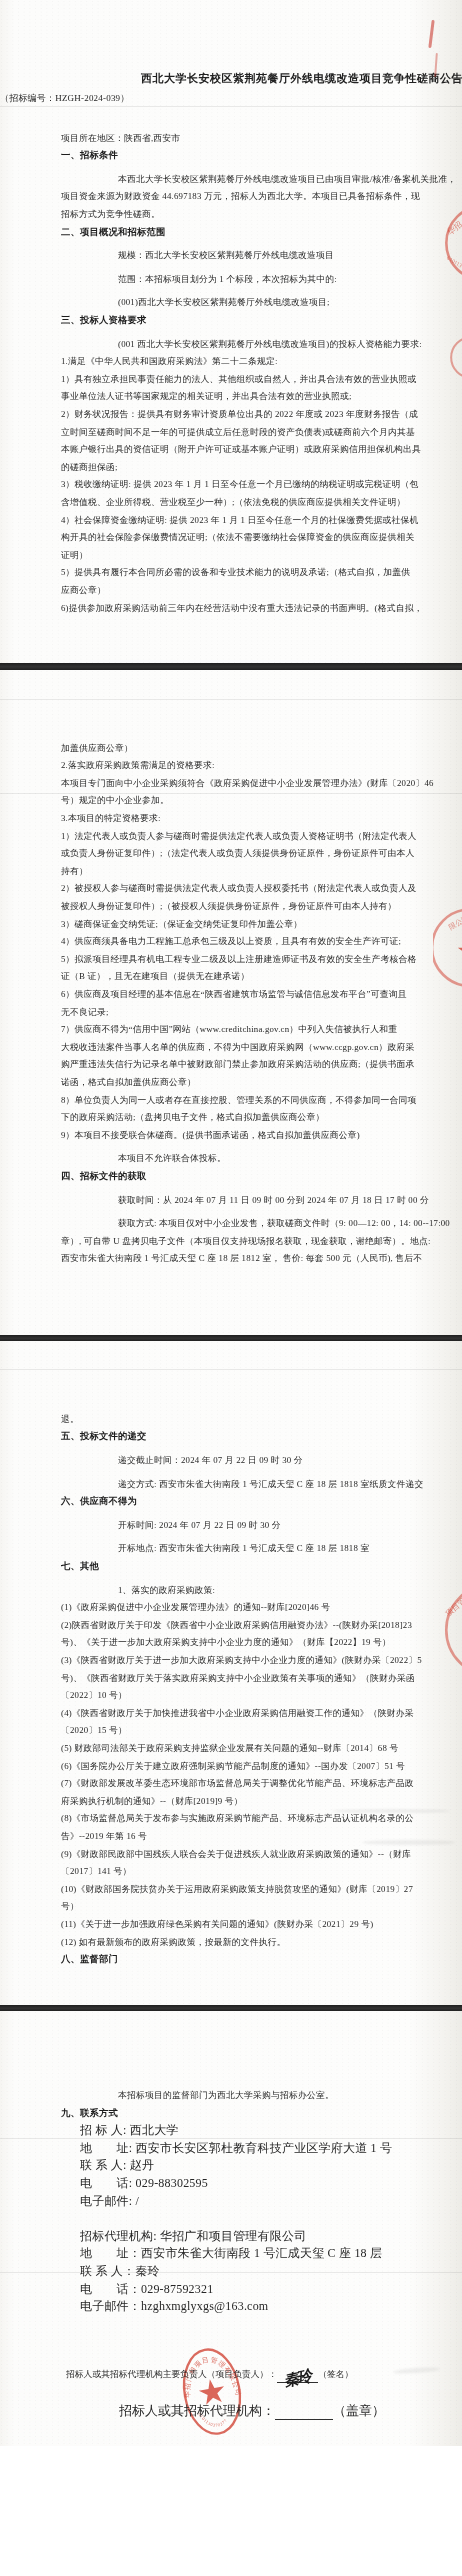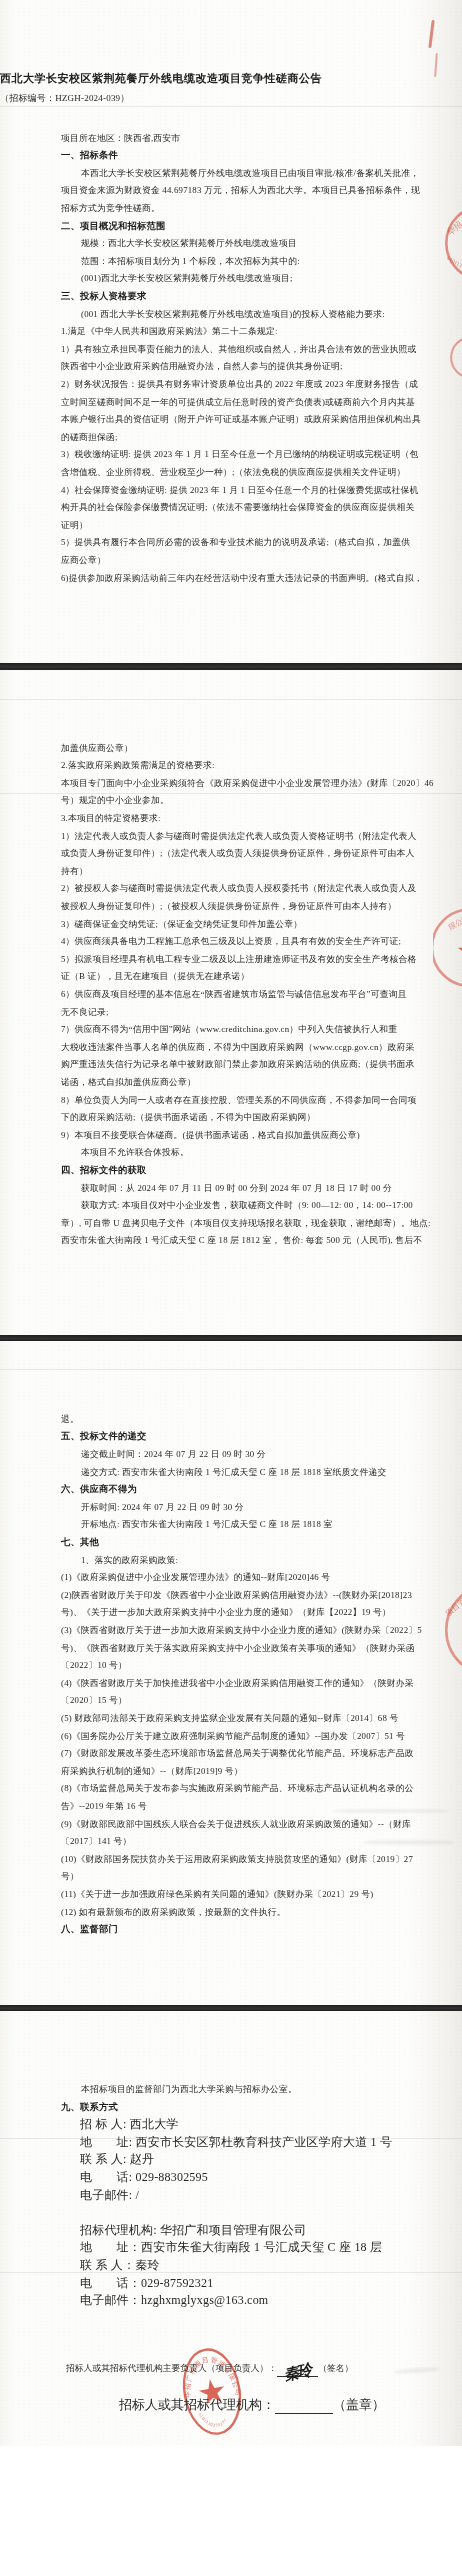--- a/index.html
+++ b/index.html
@@ -19,25 +19,25 @@
   #page-1{height:663px;}
   #page-2{height:665px;}
   #page-3{height:664px;}
   #page-4{height:435px;}
 
   .page-content{padding-top:67px;}
   #page-2 .page-content,#page-3 .page-content,#page-4 .page-content{padding-top:70px;}
 
   
   .ln{white-space:pre;letter-spacing:0.2px;}
-  .ln-title{text-align:left;font-size:11px;font-weight:600;line-height:22px;letter-spacing:0.5px;color:#222;}
+  .ln-title{text-align:right;font-size:11px;font-weight:600;line-height:22px;letter-spacing:0.5px;color:#222;}
   .ln-sub{text-align:left;font-size:9px;line-height:19.7px;color:#252525;}
   .ln-h{font-family:Liberation Serif, serif;font-weight:700;font-size:9.3px;line-height:17.6px;padding-left:61px;color:#1d1d1d;}
   .ln-p{font-size:8.8px;line-height:17.6px;padding-left:61px;}
-  .ln-pi{font-size:8.8px;line-height:17.6px;padding-left:81px;}
+  .ln-pi{font-size:8.8px;line-height:17.6px;padding-left:118px;margin-top:6px;}
   .ln-p2{font-size:12px;line-height:17.6px;padding-left:80px;}
   .ln-gap{height:21px;}
   .ln-gap2{height:17.6px;}
   .ln-gap3{height:50px;}
 
   
   .sig-row{font-size:8.8px;line-height:17.6px;padding-left:66px;white-space:pre;position:relative;z-index:3;}
   .stamp-row{font-size:13px;line-height:17.6px;padding-left:119px;margin-top:18.6px;white-space:pre;position:relative;z-index:3;}
   .u{display:inline-block;border-bottom:1px solid #2f2f2f;height:11.4px;vertical-align:bottom;text-align:center;}
   .u-sign{width:41px;}
@@ -80,21 +80,21 @@
       <div class="ln ln-p">项目资金来源为财政资金 44.697183 万元，招标人为西北大学。本项目已具备招标条件，现</div>
       <div class="ln ln-p">招标方式为竞争性磋商。</div>
       <div class="ln ln-h">二、项目概况和招标范围</div>
       <div class="ln ln-pi">规模：西北大学长安校区紫荆苑餐厅外线电缆改造项目</div>
       <div class="ln ln-pi">范围：本招标项目划分为 1 个标段，本次招标为其中的:</div>
       <div class="ln ln-pi">(001)西北大学长安校区紫荆苑餐厅外线电缆改造项目;</div>
       <div class="ln ln-h">三、投标人资格要求</div>
       <div class="ln ln-pi">(001 西北大学长安校区紫荆苑餐厅外线电缆改造项目)的投标人资格能力要求:</div>
       <div class="ln ln-p">1.满足《中华人民共和国政府采购法》第二十二条规定:</div>
       <div class="ln ln-p">1）具有独立承担民事责任能力的法人、其他组织或自然人，并出具合法有效的营业执照或</div>
-      <div class="ln ln-p">陕西省中小企业政府采购信用融资办法，自然人参与的提供其身份证明;</div>
+      <div class="ln ln-p">事业单位法人证书等国家规定的相关证明，并出具合法有效的营业执照或;</div>
       <div class="ln ln-p">2）财务状况报告：提供具有财务审计资质单位出具的 2022 年度或 2023 年度财务报告（成</div>
       <div class="ln ln-p">立时间至磋商时间不足一年的可提供成立后任意时段的资产负债表)或磋商前六个月内其基</div>
       <div class="ln ln-p">本账户银行出具的资信证明（附开户许可证或基本账户证明）或政府采购信用担保机构出具</div>
       <div class="ln ln-p">的磋商担保函;</div>
       <div class="ln ln-p">3）税收缴纳证明: 提供 2023 年 1 月 1 日至今任意一个月已缴纳的纳税证明或完税证明（包</div>
       <div class="ln ln-p">含增值税、企业所得税、营业税至少一种）;（依法免税的供应商应提供相关文件证明）</div>
       <div class="ln ln-p">4）社会保障资金缴纳证明: 提供 2023 年 1 月 1 日至今任意一个月的社保缴费凭据或社保机</div>
       <div class="ln ln-p">构开具的社会保险参保缴费情况证明;（依法不需要缴纳社会保障资金的供应商应提供相关</div>
       <div class="ln ln-p">证明）</div>
       <div class="ln ln-p">5）提供具有履行本合同所必需的设备和专业技术能力的说明及承诺;（格式自拟，加盖供</div>
@@ -130,21 +130,21 @@
       <div class="ln ln-p">4）供应商须具备电力工程施工总承包三级及以上资质，且具有有效的安全生产许可证;</div>
       <div class="ln ln-p">5）拟派项目经理具有机电工程专业二级及以上注册建造师证书及有效的安全生产考核合格</div>
       <div class="ln ln-p">证（B 证），且无在建项目（提供无在建承诺）</div>
       <div class="ln ln-p">6）供应商及项目经理的基本信息在“陕西省建筑市场监管与诚信信息发布平台”可查询且</div>
       <div class="ln ln-p">无不良记录;</div>
       <div class="ln ln-p">7）供应商不得为“信用中国”网站（www.creditchina.gov.cn）中列入失信被执行人和重</div>
       <div class="ln ln-p">大税收违法案件当事人名单的供应商，不得为中国政府采购网（www.ccgp.gov.cn）政府采</div>
       <div class="ln ln-p">购严重违法失信行为记录名单中被财政部门禁止参加政府采购活动的供应商;（提供书面承</div>
       <div class="ln ln-p">诺函，格式自拟加盖供应商公章）</div>
       <div class="ln ln-p">8）单位负责人为同一人或者存在直接控股、管理关系的不同供应商，不得参加同一合同项</div>
-      <div class="ln ln-p">下的政府采购活动;（提供书面承诺函，不得为中国政府采购网）</div>
+      <div class="ln ln-p">下的政府采购活动;（盘拷贝电子文件，格式自拟加盖供应商公章）</div>
       <div class="ln ln-p">9）本项目不接受联合体磋商。(提供书面承诺函，格式自拟加盖供应商公章)</div>
       <div class="ln ln-pi">本项目不允许联合体投标。</div>
       <div class="ln ln-h">四、招标文件的获取</div>
       <div class="ln ln-pi">获取时间：从 2024 年 07 月 11 日 09 时 00 分到 2024 年 07 月 18 日 17 时 00 分</div>
       <div class="ln ln-pi">获取方式: 本项目仅对中小企业发售，获取磋商文件时（9: 00—12: 00，14: 00--17:00</div>
       <div class="ln ln-p">章）, 可自带 U 盘拷贝电子文件（本项目仅支持现场报名获取，现金获取，谢绝邮寄）。地点:</div>
       <div class="ln ln-p">西安市朱雀大街南段 1 号汇成天玺 C 座 18 层 1812 室， 售价: 每套 500 元（人民币), 售后不</div>
     </div>
 </div>
 

